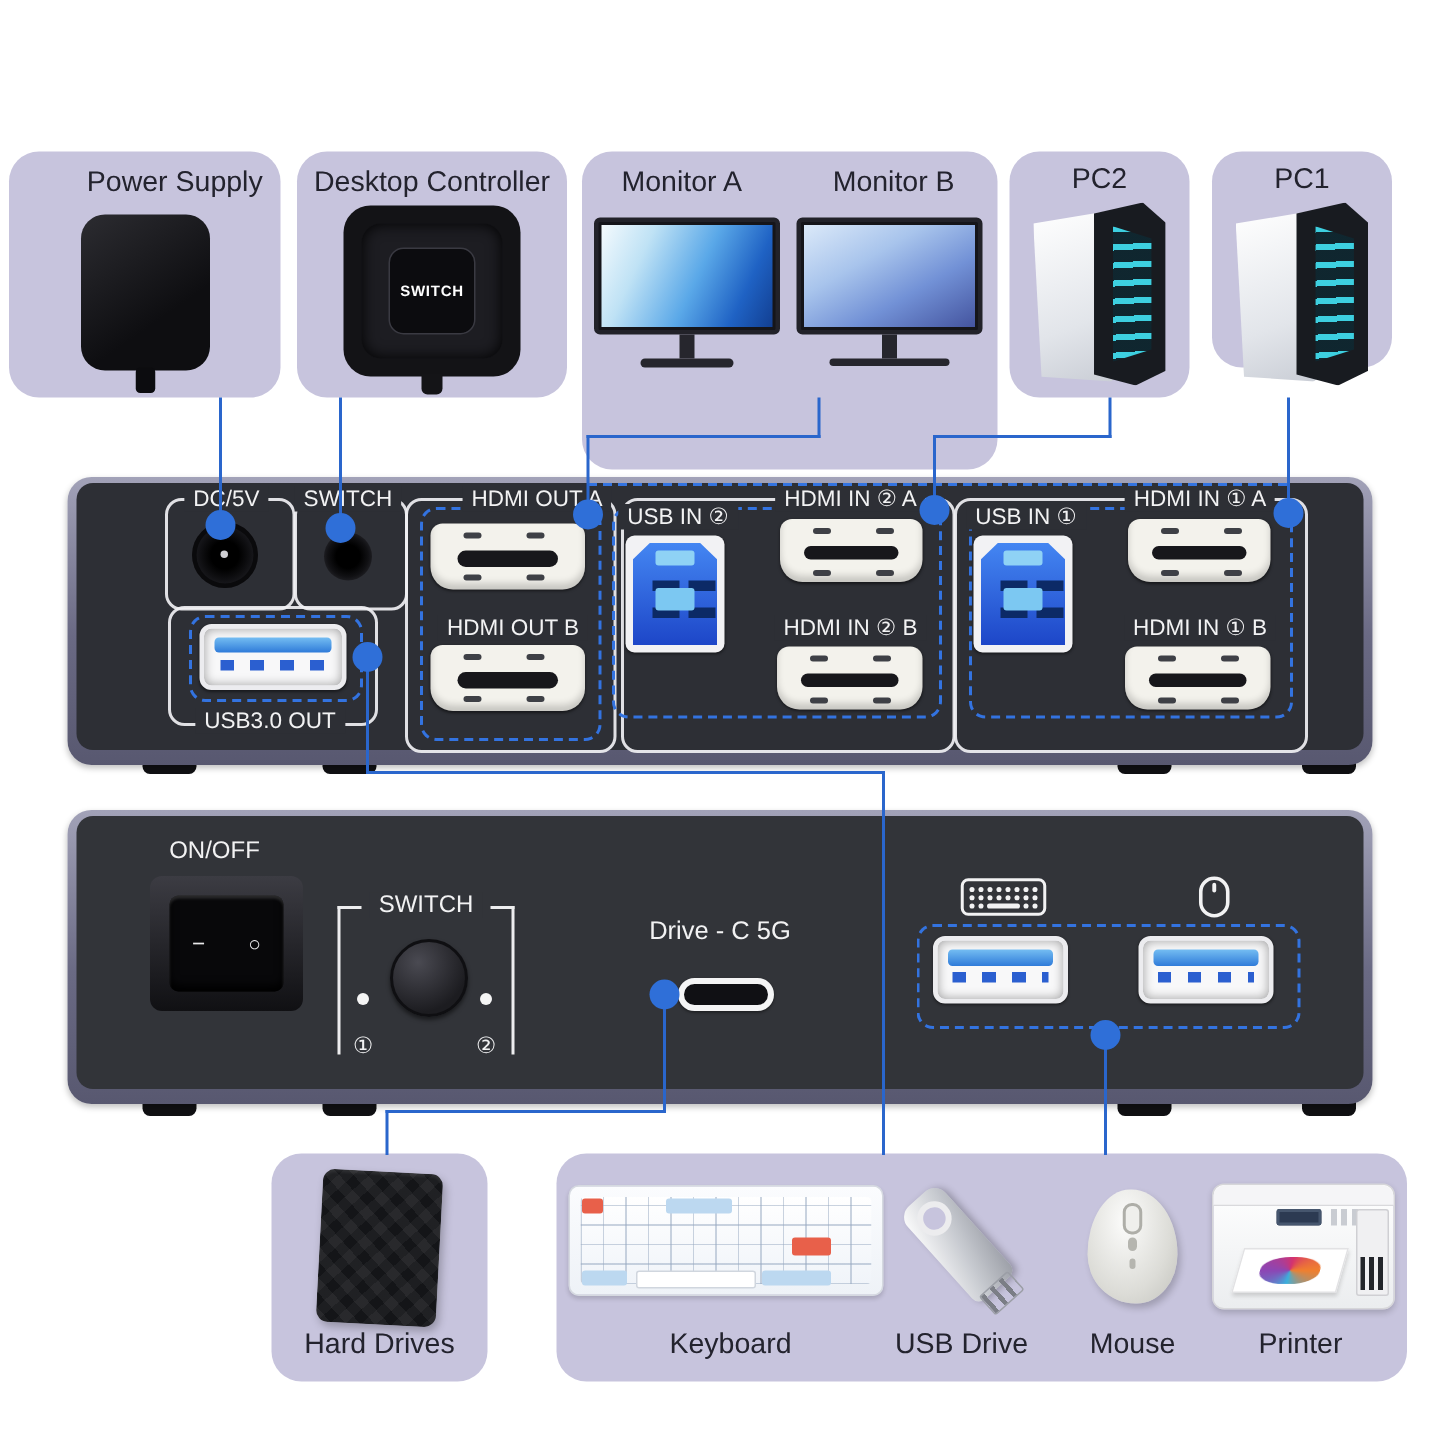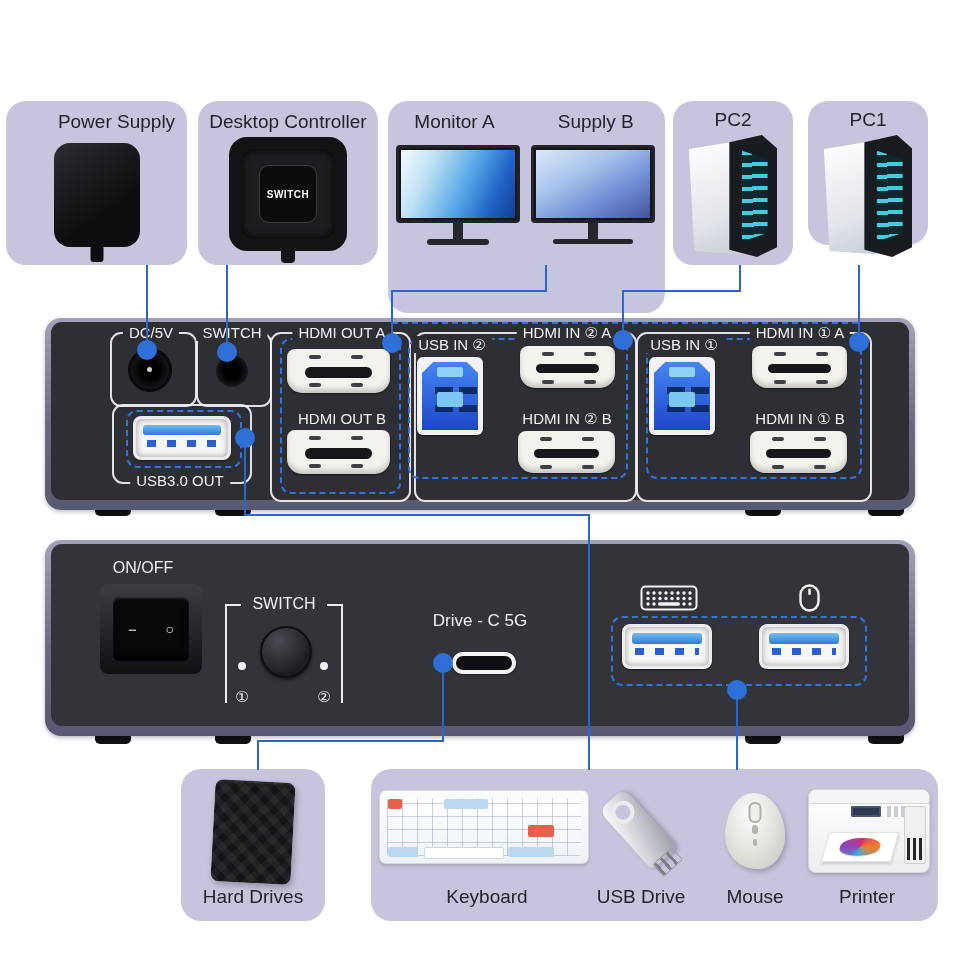--- a/index.html
+++ b/index.html
@@ -131,21 +131,21 @@
   <div class="devbox" style="left:198px;top:101px;width:180px;height:164px;">
     <span class="devlabel" style="left:50%;top:10px;text-align:center;">Desktop Controller</span>
     <div class="ctrl1" style="left:31px;top:36px;width:118px;height:114px;">
       <div class="ctrl2"></div>
       <div class="ctrl-btn">SWITCH</div>
     </div>
   </div>
 
   <div class="devbox" style="left:388px;top:101px;width:277px;height:212px;">
     <span class="devlabel" style="left:24%;top:10px;">Monitor A</span>
-    <span class="devlabel" style="left:75%;top:10px;">Supply B</span>
+    <span class="devlabel" style="left:75%;top:10px;">Monitor B</span>
     <div class="abs" style="left:8px;top:44px;width:124px;height:112px;">
       <div class="mscreen" style="left:0;top:0;width:124px;height:78px;">
         <div class="mwall" style="background:linear-gradient(115deg,#f4fafd 0%,#bfe2f5 25%,#5aa8e8 55%,#1f62c4 80%,#123f92 100%);"></div>
       </div>
       <div class="mstand" style="left:57px;top:78px;width:10px;height:16px;"></div>
       <div class="mstand" style="left:31px;top:94px;width:62px;height:6px;border-radius:3px;"></div>
     </div>
     <div class="abs" style="left:143px;top:44px;width:124px;height:112px;">
       <div class="mscreen" style="left:0;top:0;width:124px;height:78px;">
         <div class="mwall" style="background:linear-gradient(150deg,#dbe9f9 0%,#a8c4ec 35%,#7291d6 65%,#44549f 100%);"></div>
@@ -192,21 +192,21 @@
   <div class="sec" style="left:636px;top:332px;width:232px;height:166px;"></div>
 
   <div class="dashline" style="left:392px;top:322px;width:466px;"></div>
   <div class="dash" style="left:126px;top:410px;width:112px;height:54px;"></div>
   <div class="dash" style="left:280px;top:338px;width:117px;height:152px;"></div>
   <div class="dash" style="left:408px;top:338px;width:216px;height:137px;"></div>
   <div class="dash" style="left:646px;top:338px;width:212px;height:137px;"></div>
 
   <span class="plabel" style="left:151px;top:324px;">DC/5V</span>
   <span class="plabel" style="left:232px;top:324px;">SWITCH</span>
-  <span class="plabel" style="left:342px;top:324px;">HDMI OUT A</span>
+  <span class="plabel" style="left:358px;top:324px;">HDMI OUT A</span>
   <span class="plabel" style="left:342px;top:410px;">HDMI OUT B</span>
   <span class="plabel" style="left:180px;top:472px;">USB3.0 OUT</span>
   <span class="plabel" style="left:452px;top:336px;">USB IN ②</span>
   <span class="plabel" style="left:567px;top:324px;">HDMI IN ② A</span>
   <span class="plabel" style="left:567px;top:410px;">HDMI IN ② B</span>
   <span class="plabel" style="left:684px;top:336px;">USB IN ①</span>
   <span class="plabel" style="left:800px;top:324px;">HDMI IN ① A</span>
   <span class="plabel" style="left:800px;top:410px;">HDMI IN ① B</span>
 
   <div class="jack" style="left:128px;top:348px;width:44px;height:44px;background:radial-gradient(circle at 50% 50%,#000 30%,#17171b 62%,#2c2c32 78%);box-shadow:inset 0 0 0 3px #0a0a0c;"></div>

